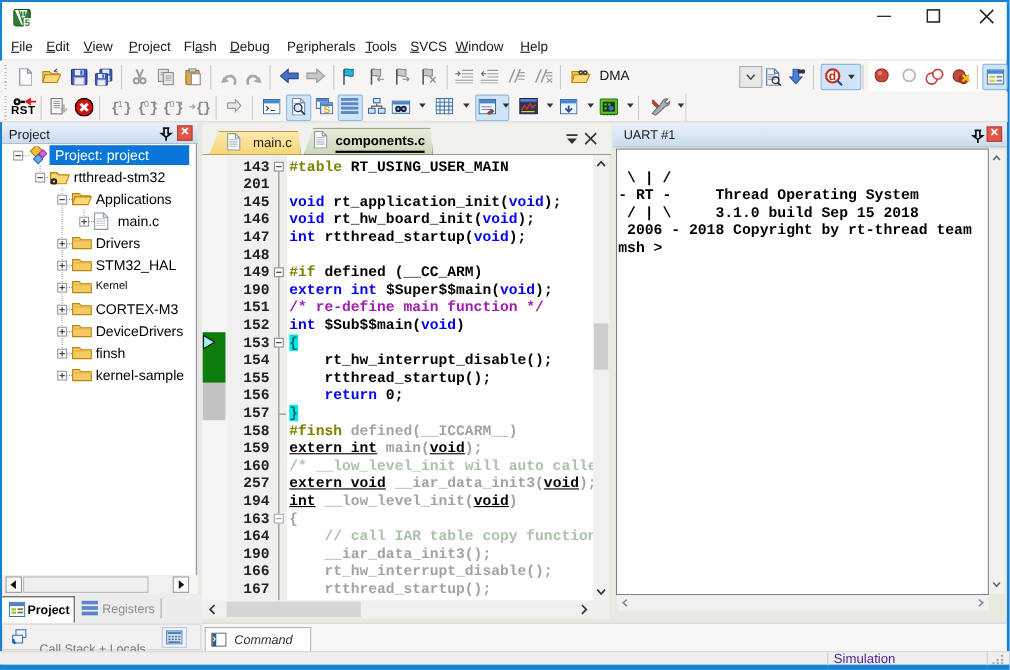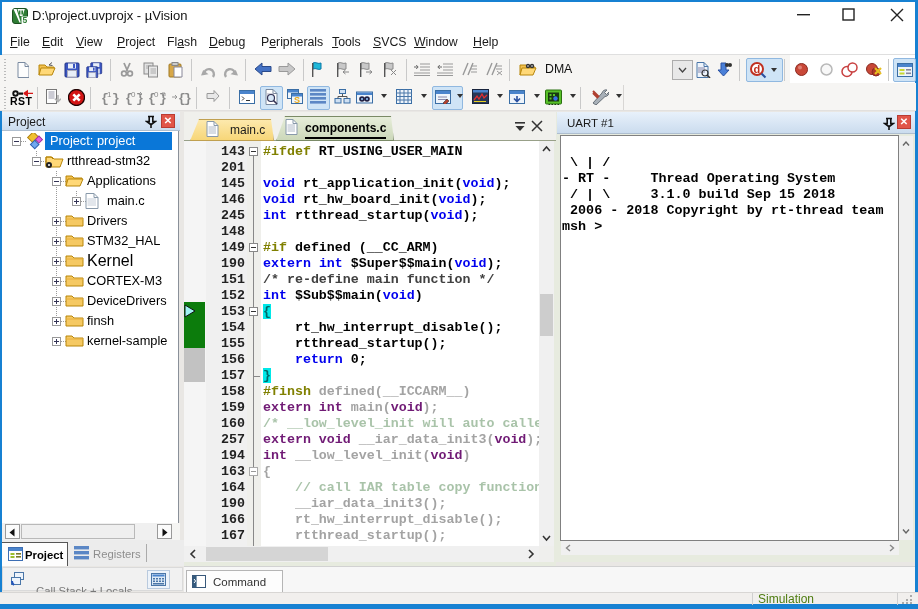--- a/index.html
+++ b/index.html
@@ -9,23 +9,23 @@
 s { text-decoration:none; }
 .mono { font-family:"Liberation Mono", monospace; }
 .sep1 { position:absolute; width:1px; height:22px; top:4px; background:#c9c9c9; }
 .sep2 { position:absolute; width:1px; height:22px; top:4px; background:#c9c9c9; }
 .hbox { position:absolute; background:#cfe4f6; border:1px solid #90b8e0; border-radius:2px; }
 .cap { background:linear-gradient(#e8f1fb,#cbdcee); border-bottom:1px solid #aebecf; }
 .capx { position:absolute; width:14px; height:14px; background:#e15549; border:1px solid #b93c33; color:#fff; font-weight:bold; font-size:10px; line-height:12px; text-align:center; }
 .codeline { position:absolute; left:79px; white-space:pre; font-family:"Liberation Mono", monospace; font-weight:bold; font-size:13.3px; line-height:16px; height:16px; color:#000; }
 .p { color:#808000; }
 .k { color:#0000ee; }
-.c { color:#404040; }
+.c { color:#a21caf; }
 .g { color:#a3a3a3; }
-.gk { color:#701a75; }
+.gk { color:#000000;text-decoration:underline; }
 .gc { color:#a9c3a9; }
 .hb { background:#00e8e8; color:#006868; }
 .lnum { position:absolute; left:22px; width:39px; text-align:right; font-family:"Liberation Mono", monospace; font-weight:bold; font-size:13.3px; line-height:16px; height:16px; color:#222; }
 .menuitem { position:absolute; top:0; height:25px; line-height:25px; font-size:12.3px; color:#1a1a1a; }
 </style>
 </head>
 <body>
 
 <div class="abs" style="left:0;top:0;width:918px;height:2px;background:#1781d2;"></div>
 <div class="abs" style="left:0;top:2px;width:2px;height:602px;background:#1781d2;"></div>
@@ -34,21 +34,20 @@
 
 <div class="abs" style="left:2px;top:2px;width:913px;height:28px;background:#fff;">
   <svg class="abs" style="left:10px;top:6px;" width="17" height="17">
     <rect x="0.5" y="0.5" width="15" height="15" rx="2.5" fill="#2f7d35" stroke="#1b4f20"></rect>
     <path d="M1.5,1 L7.5,14.5 L8.8,14.5 L4.6,1 z" fill="#fff"></path>
     <path d="M5.5,1 L8,8 L10.5,8 L12.8,1 z" fill="#fff" opacity="0.95"></path>
     <path d="M6.8,2.5 h1.6 v4 h-1.6 z M9.4,2.5 h1.6 v4 h-1.6 z" fill="#2f7d35"></path>
     <rect x="9.5" y="8.5" width="7" height="8" fill="#fff"></rect>
     <text x="10.5" y="15.3" font-size="8.5" font-weight="bold" fill="#2f7d35" font-family="Liberation Sans">5</text>
   </svg>
-  <div class="abs" style="left:30px;top:6px;font-size:13px;color:#111;">D:\project.uvprojx - µVision</div>
 
   <svg class="abs" style="left:795px;top:12px;" width="14" height="3">
       <rect x="0" y="0" width="13" height="1.4" fill="#222"></rect>
     </svg>
   <svg class="abs" style="left:840px;top:6px;" width="14" height="14">
       <rect x="1" y="1" width="11" height="11" fill="none" stroke="#222" stroke-width="1.4"></rect>
     </svg>
   <svg class="abs" style="left:888px;top:6px;" width="14" height="14">
       <path d="M1,1 L13,13 M13,1 L1,13" stroke="#222" stroke-width="1.4"></path>
     </svg>
@@ -498,21 +497,21 @@
       </svg></div>
     <div class="abs" style="left:85px;top:102px;font-size:12.8px;line-height:16px;color:#000;">STM32_HAL</div>
     <div class="abs" style="left:59px;top:130px;width:6px;height:1px;background-image:repeating-linear-gradient(90deg,#9a9a9a 0 1px, transparent 1px 2px);"></div>
     <div class="abs" style="left:50px;top:125.5px;width:9px;height:9px;background:#fff;border:1px solid #999;"></div>
     <div class="abs" style="left:52px;top:129.5px;width:5px;height:1px;background:#335;"></div>
     <div class="abs" style="left:54px;top:127.5px;width:1px;height:5px;background:#335;"></div>
     <div class="abs" style="left:63px;top:122px;"><svg width="19" height="15">
         <path d="M1,13 v-10 h6 l2,2 h9 v8 z" fill="#f5c963" stroke="#b8860b"></path>
         <path d="M1,6 h17" stroke="#e8b040"></path>
       </svg></div>
-    <div class="abs" style="left:85px;top:122px;font-size:16px;line-height:16px;color:#000;">Kernel</div>
+    <div class="abs" style="left:85px;top:122px;font-size:10px;line-height:16px;color:#000;">Kernel</div>
     <div class="abs" style="left:59px;top:150px;width:6px;height:1px;background-image:repeating-linear-gradient(90deg,#9a9a9a 0 1px, transparent 1px 2px);"></div>
     <div class="abs" style="left:50px;top:145.5px;width:9px;height:9px;background:#fff;border:1px solid #999;"></div>
     <div class="abs" style="left:52px;top:149.5px;width:5px;height:1px;background:#335;"></div>
     <div class="abs" style="left:54px;top:147.5px;width:1px;height:5px;background:#335;"></div>
     <div class="abs" style="left:63px;top:142px;"><svg width="19" height="15">
         <path d="M1,13 v-10 h6 l2,2 h9 v8 z" fill="#f5c963" stroke="#b8860b"></path>
         <path d="M1,6 h17" stroke="#e8b040"></path>
       </svg></div>
     <div class="abs" style="left:85px;top:142px;font-size:12.8px;line-height:16px;color:#000;">CORTEX-M3</div>
     <div class="abs" style="left:59px;top:170px;width:6px;height:1px;background-image:repeating-linear-gradient(90deg,#9a9a9a 0 1px, transparent 1px 2px);"></div>
@@ -646,27 +645,27 @@
 
   <div class="abs" style="left:0;top:161px;width:21px;height:46px;background:#0c7c0c;"></div>
   <div class="abs" style="left:0;top:207px;width:21px;height:34px;background:#c2c2c2;"></div>
   <svg class="abs" style="left:0px;top:163px;" width="13" height="14">
       <path d="M1,1 L11,7 L1,13 z" fill="#9ff2f2" stroke="#111" stroke-width="1"></path>
     </svg>
 
   <div class="abs" style="left:69px;top:10px;width:1px;height:395px;background:#888;"></div>
   <div id="lines">
       <div class="lnum" style="top:2.5px">143</div>
-      <div class="codeline" style="top:2.5px"><s class="p">#ifdef</s> RT_USING_USER_MAIN</div>
+      <div class="codeline" style="top:2.5px"><s class="p">#table</s> RT_USING_USER_MAIN</div>
       <div class="lnum" style="top:18.5px">201</div>
       <div class="lnum" style="top:34.5px">145</div>
       <div class="codeline" style="top:34.5px"><s class="k">void</s> rt_application_init(<s class="k">void</s>);</div>
       <div class="lnum" style="top:50.5px">146</div>
       <div class="codeline" style="top:50.5px"><s class="k">void</s> rt_hw_board_init(<s class="k">void</s>);</div>
-      <div class="lnum" style="top:66.5px">245</div>
+      <div class="lnum" style="top:66.5px">147</div>
       <div class="codeline" style="top:66.5px"><s class="k">int</s> rtthread_startup(<s class="k">void</s>);</div>
       <div class="lnum" style="top:82.5px">148</div>
       <div class="lnum" style="top:98.5px">149</div>
       <div class="codeline" style="top:98.5px"><s class="p">#if</s> defined (__CC_ARM)</div>
       <div class="lnum" style="top:114.5px">190</div>
       <div class="codeline" style="top:114.5px"><s class="k">extern</s> <s class="k">int</s> $Super$$main(<s class="k">void</s>);</div>
       <div class="lnum" style="top:130.5px">151</div>
       <div class="codeline" style="top:130.5px"><s class="c">/* re-define main function */</s></div>
       <div class="lnum" style="top:146.5px">152</div>
       <div class="codeline" style="top:146.5px"><s class="k">int</s> $Sub$$main(<s class="k">void</s>)</div>
@@ -727,21 +726,21 @@
       <path d="M8,2 L4,6 L8,10" stroke="#333" stroke-width="1.6" fill="none"></path>
     </svg>
   <div class="abs" style="left:22px;top:1px;width:122px;height:14px;background:#d5d5d5;"></div>
   <svg class="abs" style="left:341px;top:2px;" width="11" height="11">
       <path d="M4,2 L8,6 L4,10" stroke="#333" stroke-width="1.6" fill="none"></path>
     </svg>
 </div>
 
 <div class="abs" style="left:539px;top:546px;width:15px;height:16px;background:#efefed;"></div>
 
-<div class="abs" style="left:184px;top:566px;width:731px;height:26px;background:#f7f7f7;border-top:1px solid #d2d2d2;">
+<div class="abs" style="left:184px;top:566px;width:731px;height:26px;background:#f7f7f7;border-top:1px solid #d2d2d2;font-style:italic;">
   <div class="abs" style="left:2px;top:3px;width:97px;height:23px;background:#fdfdfd;border:1px solid #b5b5b5;border-bottom:none;">
     <svg class="abs" style="left:5px;top:4px;" width="14" height="13">
         <rect x="0.5" y="0.5" width="13" height="12" fill="#fff" stroke="#38587a"></rect>
         <rect x="1" y="1" width="3.6" height="11.5" fill="#345a7d"></rect>
         <path d="M2,4 l1.6,2 l-1.6,2" stroke="#fff" stroke-width="1" fill="none"></path>
       </svg>
     <div class="abs" style="left:26px;top:5px;font-size:11.5px;color:#333;">Command</div>
   </div>
 </div>
 
@@ -774,21 +773,21 @@
   <svg class="abs" style="left:2px;top:2px;" width="10" height="10">
       <path d="M7,2 L3.5,5 L7,8" stroke="#888" stroke-width="1.4" fill="none"></path>
     </svg>
   <svg class="abs" style="left:326px;top:2px;" width="10" height="10">
       <path d="M3,2 L6.5,5 L3,8" stroke="#888" stroke-width="1.4" fill="none"></path>
     </svg>
 </div>
 
 <div class="abs" style="left:0;top:592px;width:918px;height:12px;background:#f1efed;border-top:1px solid #d8d6d4;">
   <div class="abs" style="left:752px;top:0px;width:1px;height:12px;background:#cfcfcf;"></div>
-  <div class="abs" style="left:758px;top:-1px;font-size:12px;color:#4d7c0f;">Simulation</div>
+  <div class="abs" style="left:758px;top:-1px;font-size:12px;color:#4c1d95;">Simulation</div>
   <div class="abs" style="left:897px;top:0px;width:1px;height:12px;background:#cfcfcf;"></div>
   <svg class="abs" style="left:902px;top:2px;" width="13" height="9">
       <g fill="#aaa">
         <rect x="8" y="0" width="2" height="2"></rect>
         <rect x="4" y="4" width="2" height="2"></rect>
         <rect x="8" y="4" width="2" height="2"></rect>
         <rect x="0" y="7" width="2" height="2"></rect>
         <rect x="4" y="7" width="2" height="2"></rect>
         <rect x="8" y="7" width="2" height="2"></rect>
       </g>

